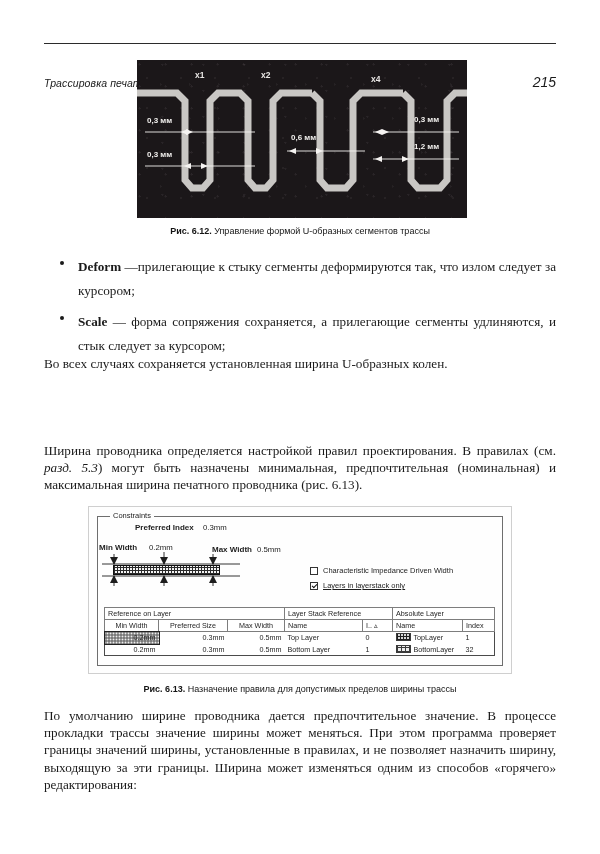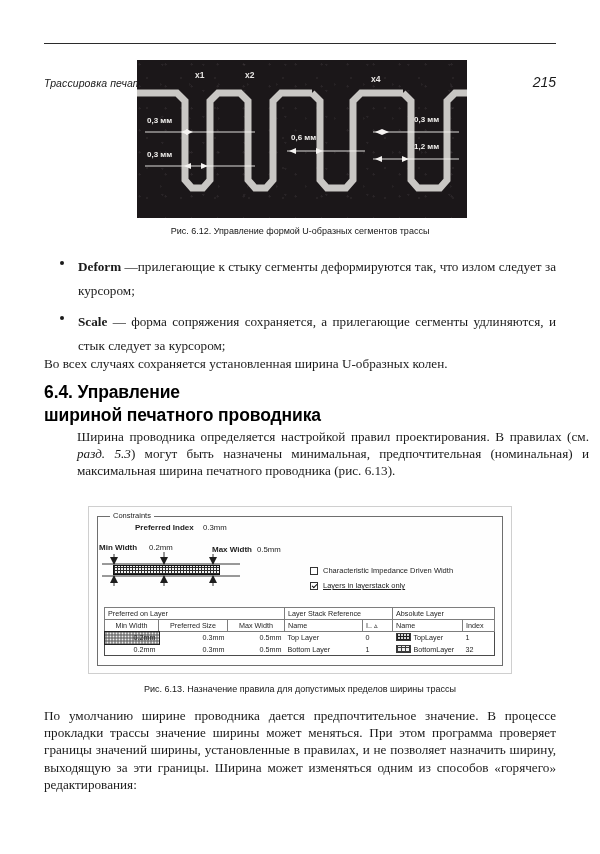--- a/index.html
+++ b/index.html
@@ -78,21 +78,21 @@
 
   
   .caption {
     position: absolute;
     width: 512px; left: 44px;
     text-align: center;
     font-family: "Liberation Sans", sans-serif;
     font-size: 9px;
     color: #141414;
   }
-  .caption b { font-weight: normal; }
+  .caption b { font-weight: bold; }
 
   
   .bullets {
     position: absolute;
     left: 52px; top: 255px;
     width: 504px;
   }
   .bullet-row {
     position: relative;
     padding-left: 26px;
@@ -137,21 +137,21 @@
   .para {
     position: absolute;
     left: 44px;
     width: 512px;
     font-size: 13.2px;
     line-height: 17.2px;
     text-align: justify;
     color: #1a1a1a;
   }
   .para i { font-style: italic; }
-  .p1 { top: 428px; margin-left: 33px; }
+  .p1 { top: 442px; }
   .p2 { top: 707px; }
 
   
   .fig613 {
     position: absolute;
     left: 88px; top: 506px;
     width: 424px; height: 168px;
     background: #fefefe;
     border: 1px solid #cfcfcf;
   }
@@ -309,21 +309,21 @@
         <polygon points="71,106 64,103 64,109"></polygon>
         <polygon points="152,91 159,88 159,94"></polygon>
         <polygon points="186,91 179,88 179,94"></polygon>
         <polygon points="238,72 245,69 245,75"></polygon>
         <polygon points="252,72 245,69 245,75"></polygon>
         <polygon points="238,99 245,96 245,102"></polygon>
         <polygon points="272,99 265,96 265,102"></polygon>
       </g>
     </svg>
     <span class="xlabel" style="left:58px; top:10px;">x1</span>
-    <span class="xlabel" style="left:108px; top:10px;">x2</span>
+    <span class="xlabel" style="left:124px; top:10px;">x2</span>
     <span class="xlabel" style="left:234px; top:14px;">x4</span>
 
     <span class="dim" style="left:10px; top:56px;">0,3 мм</span>
     <span class="dim" style="left:10px; top:90px;">0,3 мм</span>
     <span class="dim" style="left:154px; top:73px;">0,6 мм</span>
     <span class="dim" style="left:277px; top:55px;">0,3 мм</span>
     <span class="dim" style="left:277px; top:82px;">1,2 мм</span>
   </div>
 
   <div class="caption" style="top:226px;">
@@ -336,24 +336,20 @@
       <b>Deform</b><span> —прилегающие к стыку сегменты деформируются так, что излом следует за курсором;</span>
     </div>
     <div class="bullet-row">
       <span class="dot"></span>
       <b>Scale</b><span> — форма сопряжения сохраняется, а прилегающие сегменты удлиняются, и стык следует за курсором;</span>
     </div>
   </div>
 
   <div class="after-bullets">Во всех случаях сохраняется установленная ширина U-образных колен.</div>
 
-  <div class="sec-heading">
-    <div>6.4. Управление</div>
-    <div>шириной печатного проводника</div>
-  </div>
 
   <div class="para p1"><span>Ширина проводника определяется настройкой правил проектирования. В правилах (см. </span><i>разд. 5.3</i><span>) могут быть назначены минимальная, предпочтительная (номинальная) и максимальная ширина печатного проводника (рис. 6.13).</span></div>
 
   <div class="fig613">
     <div class="group-box">
       <span class="group-title">Constraints</span>
     </div>
   </div>
 
   <span class="cz lbl-strong" style="left:135px; top:523px;">Preferred Index</span>
@@ -403,21 +399,21 @@
       <col style="width:54px">
         <col style="width:69px">
         <col style="width:57px">
       <col style="width:78px">
         <col style="width:30px">
       <col style="width:70px">
         <col style="width:32px">
     </colgroup>
     <thead>
       <tr>
-        <th class="grp" colspan="3">Preferred on Layer</th>
+        <th class="grp" colspan="3">Reference on Layer</th>
         <th class="grp" colspan="2">Layer Stack Reference</th>
         <th class="grp" colspan="2">Absolute Layer</th>
       </tr>
       <tr>
         <th class="sub">Min Width</th>
         <th class="sub">Preferred Size</th>
         <th class="sub">Max Width</th>
         <th class="subleft">Name</th>
         <th class="subleft">I..  ▵</th>
         <th class="subleft">Name</th>

